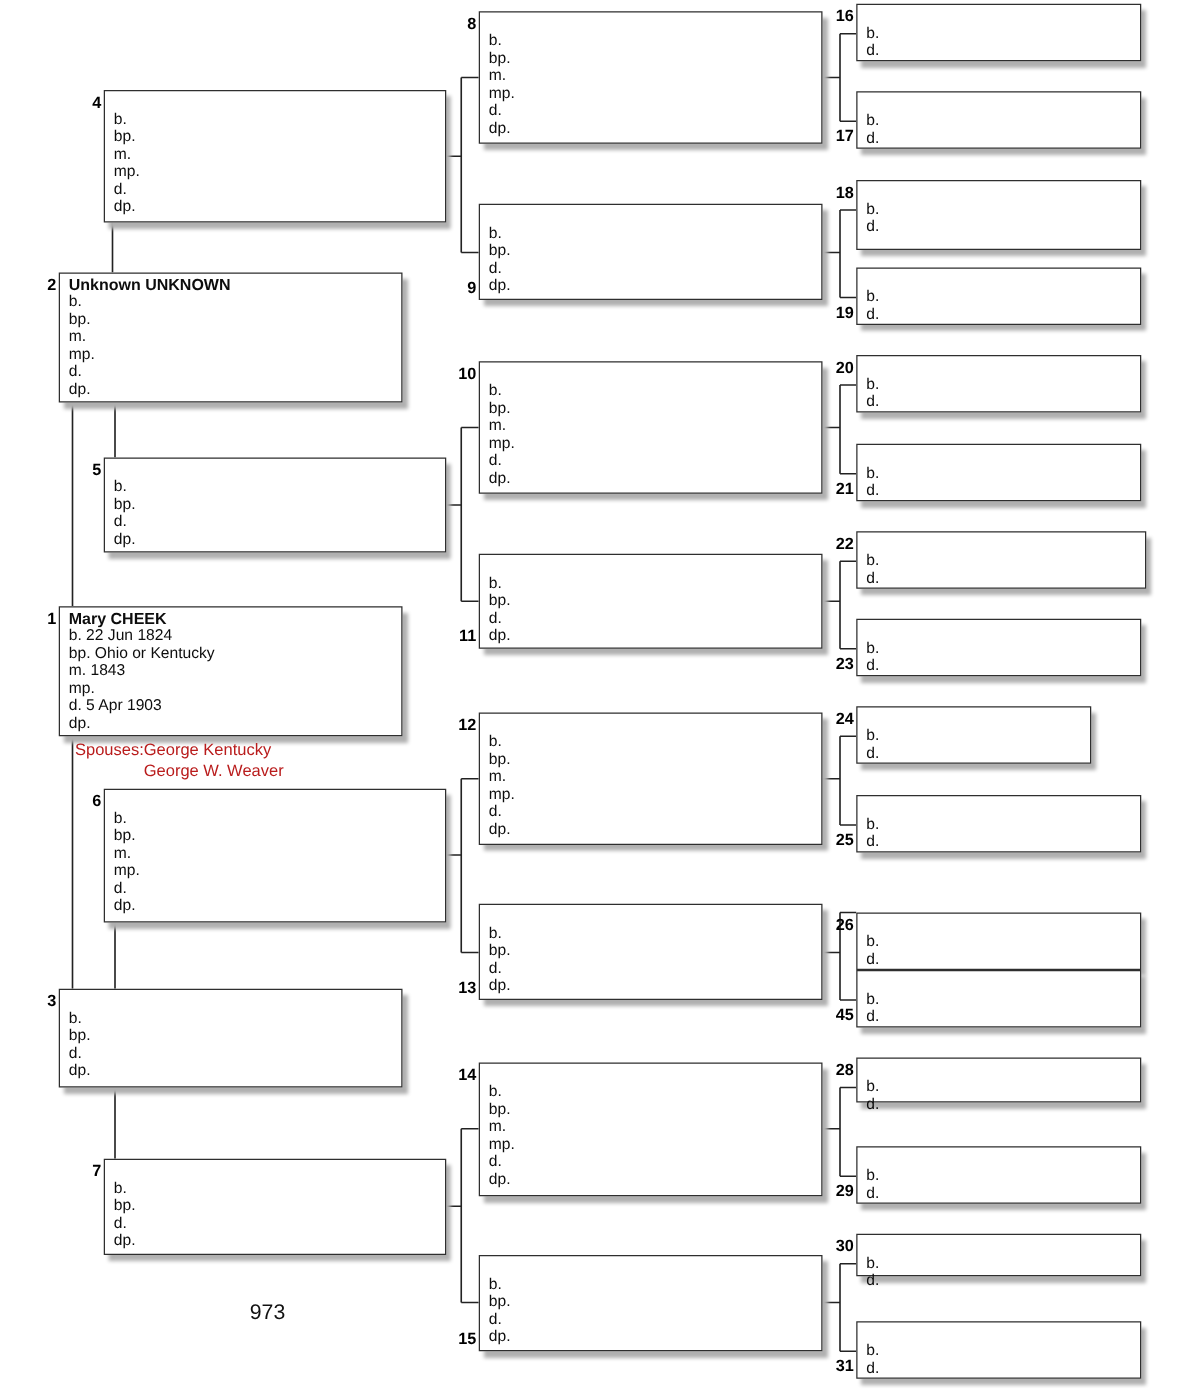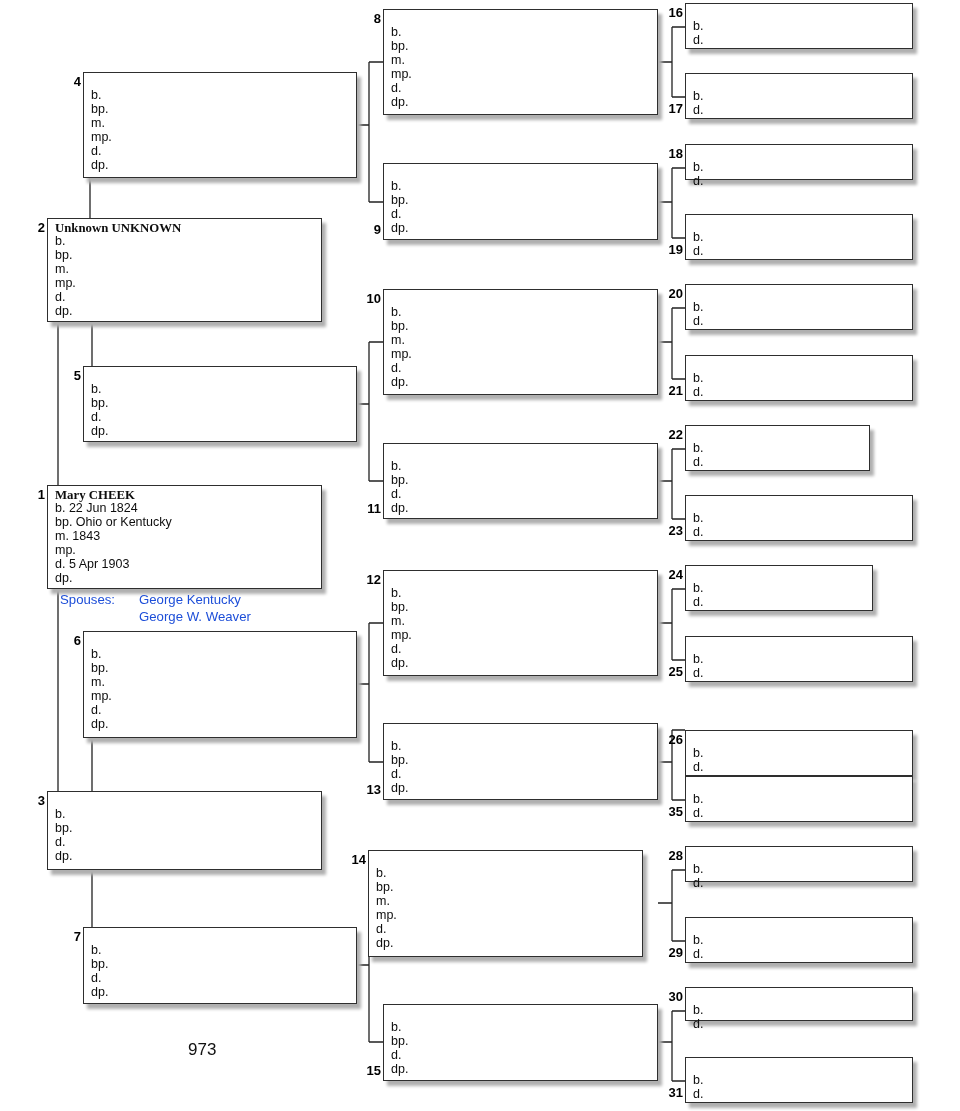--- a/index.html
+++ b/index.html
@@ -6,31 +6,31 @@
   .canvas{
     position:relative;width:960px;height:1111px;background:#ffffff;overflow:hidden;
     font-family:"Liberation Sans","DejaVu Sans",sans-serif;color:#0d0d0d;
   }
   .connectors{position:absolute;left:0;top:0;width:960px;height:1111px;}
   .pbox{
     position:absolute;background:#ffffff;border:1.4px solid #2e2e2e;
     box-shadow:4px 5px 3px #b0b0b0;box-sizing:border-box;
     padding:2px 4px 0 7px;
   }
-  .pname{font-weight:bold;font-size:12.8px;line-height:14px;min-height:14px;white-space:nowrap;overflow:hidden;font-family:Liberation Serif, serif;}
+  .pname{font-weight:bold;font-size:12.8px;line-height:14px;min-height:14px;white-space:nowrap;overflow:hidden;}
   .fields{font-size:12.5px;line-height:13.9px;white-space:pre-line;}
   .num{
     position:absolute;left:-23px;width:20px;text-align:right;
     font-weight:bold;font-size:13px;color:#000;line-height:14px;
   }
   .n-top{top:2px;}
   .n-bottom{bottom:2px;}
-  .spouses{position:absolute;left:60px;top:592px;display:flex;gap:24px;font-size:13.2px;line-height:16.5px;color:#1d4ed8;}
+  .spouses{position:absolute;left:60px;top:592px;display:flex;gap:0;font-size:13.2px;line-height:16.5px;color:#b91c1c;}
   .sp-names{white-space:pre-line;}
-  .pageno{position:absolute;left:188px;top:1040px;width:52px;text-align:left;font-size:17px;color:#111;}
+  .pageno{position:absolute;left:188px;top:1040px;width:52px;text-align:center;font-size:17px;color:#111;}
 </style>
 </head>
 <body>
 
 <div class="canvas">
 
   <svg class="connectors" width="960" height="1111" viewBox="0 0 960 1111">
     <path fill="none" stroke="#222222" stroke-width="1.3" d="
       M90 178V218 M58 322V485 M92 322V366 M58 589V791 M92 738V791 M92 870V927
       M357 125H369 M369 62V202 M369 62H383 M369 202H383
@@ -166,21 +166,21 @@
 dp.</div>
   </div>
   <div class="pbox" style="left:383px;top:723px;width:275px;height:77px">
     <span class="num n-bottom">13</span>
     <div class="pname"></div>
     <div class="fields">b.
 bp.
 d.
 dp.</div>
   </div>
-  <div class="pbox" style="left:368px;top:850px;width:275px;height:107px">
+  <div class="pbox" style="left:383px;top:850px;width:275px;height:107px">
     <span class="num n-top">14</span>
     <div class="pname"></div>
     <div class="fields">b.
 bp.
 m.
 mp.
 d.
 dp.</div>
   </div>
   <div class="pbox" style="left:383px;top:1004px;width:275px;height:77px">
@@ -197,21 +197,21 @@
     <div class="pname"></div>
     <div class="fields">b.
 d.</div>
   </div>
   <div class="pbox" style="left:685px;top:73px;width:228px;height:46px">
     <span class="num n-bottom">17</span>
     <div class="pname"></div>
     <div class="fields">b.
 d.</div>
   </div>
-  <div class="pbox" style="left:685px;top:144px;width:228px;height:36px">
+  <div class="pbox" style="left:685px;top:144px;width:228px;height:56px">
     <span class="num n-top">18</span>
     <div class="pname"></div>
     <div class="fields">b.
 d.</div>
   </div>
   <div class="pbox" style="left:685px;top:214px;width:228px;height:46px">
     <span class="num n-bottom">19</span>
     <div class="pname"></div>
     <div class="fields">b.
 d.</div>
@@ -221,21 +221,21 @@
     <div class="pname"></div>
     <div class="fields">b.
 d.</div>
   </div>
   <div class="pbox" style="left:685px;top:355px;width:228px;height:46px">
     <span class="num n-bottom">21</span>
     <div class="pname"></div>
     <div class="fields">b.
 d.</div>
   </div>
-  <div class="pbox" style="left:685px;top:425px;width:185px;height:46px">
+  <div class="pbox" style="left:685px;top:425px;width:232px;height:46px">
     <span class="num n-top">22</span>
     <div class="pname"></div>
     <div class="fields">b.
 d.</div>
   </div>
   <div class="pbox" style="left:685px;top:495px;width:228px;height:46px">
     <span class="num n-bottom">23</span>
     <div class="pname"></div>
     <div class="fields">b.
 d.</div>
@@ -252,21 +252,21 @@
     <div class="fields">b.
 d.</div>
   </div>
   <div class="pbox" style="left:685px;top:730px;width:228px;height:46px">
     <span class="num n-top">26</span>
     <div class="pname"></div>
     <div class="fields">b.
 d.</div>
   </div>
   <div class="pbox" style="left:685px;top:776px;width:228px;height:46px">
-    <span class="num n-bottom">35</span>
+    <span class="num n-bottom">45</span>
     <div class="pname"></div>
     <div class="fields">b.
 d.</div>
   </div>
   <div class="pbox" style="left:685px;top:846px;width:228px;height:36px">
     <span class="num n-top">28</span>
     <div class="pname"></div>
     <div class="fields">b.
 d.</div>
   </div>

